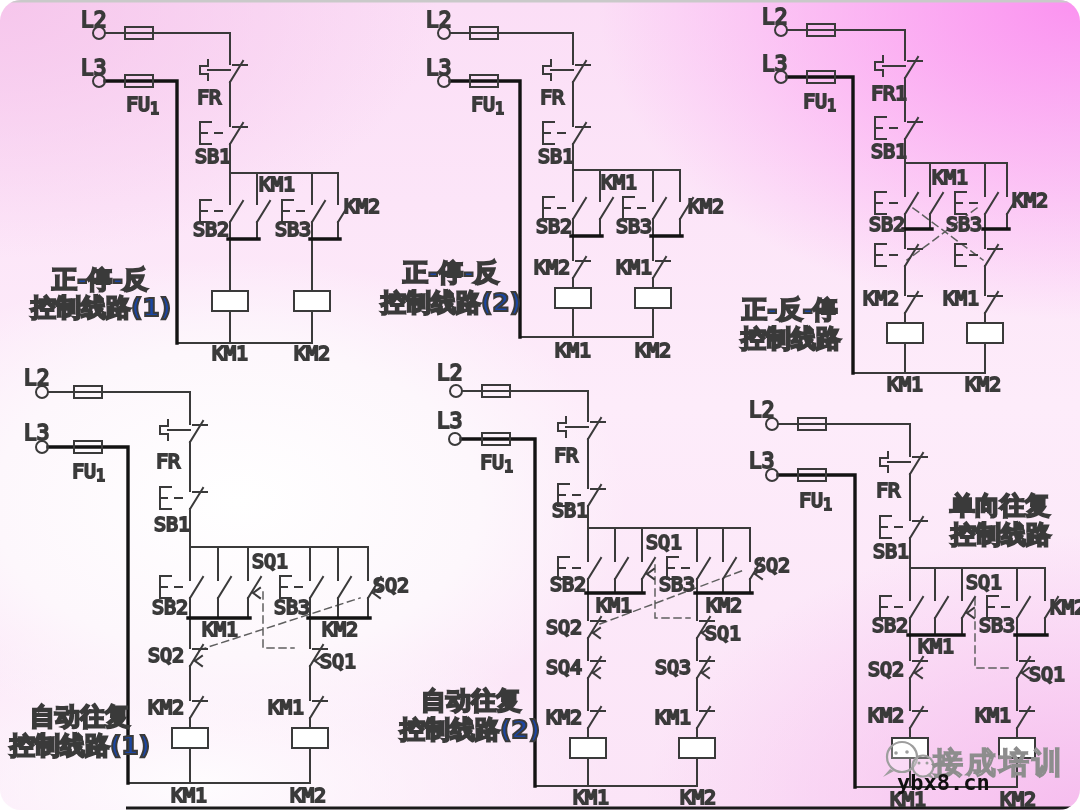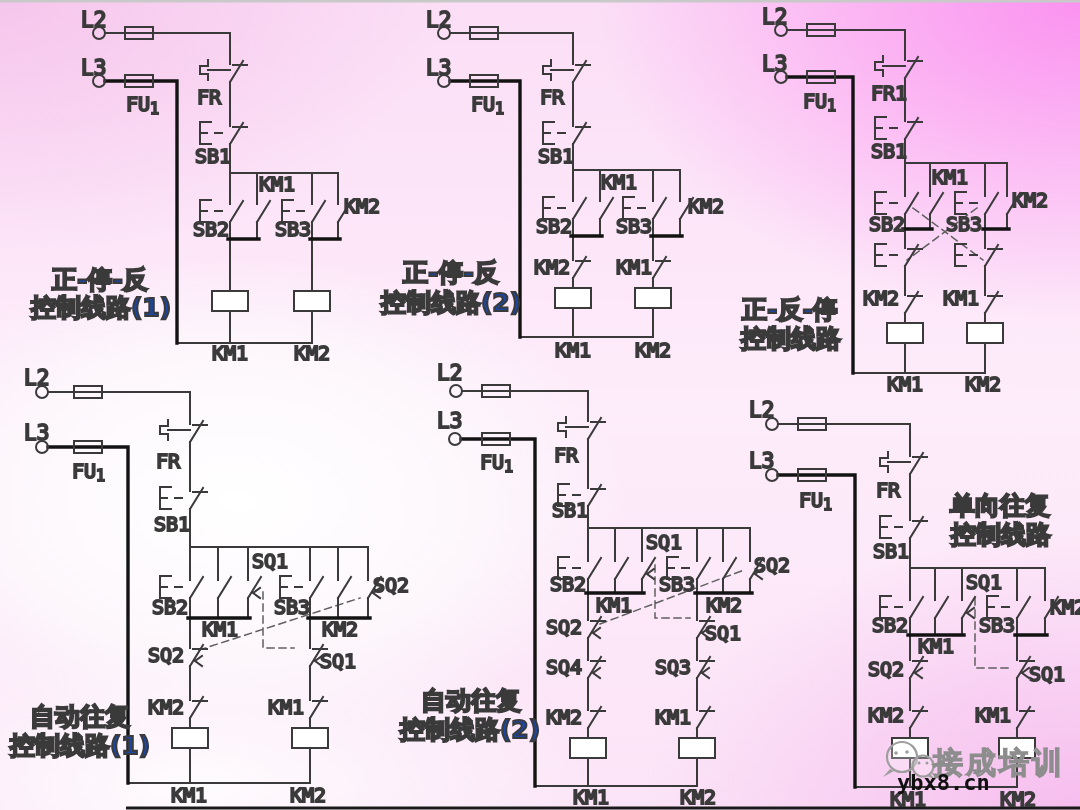--- a/index.html
+++ b/index.html
@@ -6,20 +6,21 @@
   body{width:1080px;height:810px;overflow:hidden;font-family:"DejaVu Sans",sans-serif;}
   .canvas{
     position:relative;width:1080px;height:810px;overflow:hidden;
     background:
       radial-gradient(ellipse 50% 42% at 22% 62%, #ffffff 0%, #fdf7fc 45%, rgba(255,248,253,0) 72%),
       radial-gradient(ellipse 55% 30% at 18% 97%, #fefcfe 0%, rgba(255,252,255,0) 70%),
       radial-gradient(ellipse 62% 55% at 100% 0%, #fb92f0 0%, rgba(251,146,240,0) 72%),
       radial-gradient(ellipse 70% 55% at 0% 0%, #f6c6ec 0%, rgba(246,198,236,0) 58%),
       radial-gradient(ellipse 65% 55% at 100% 100%, #f6bdee 0%, rgba(246,189,238,0) 62%),
       linear-gradient(180deg,#fbdef6 0%,#fdecfa 50%,#fbe4f7 100%);
+    border-radius: 21px;
   }
   svg{position:absolute;left:0;top:0;}
   svg text{user-select:none;}
   .lbl{font-family:"DejaVu Sans Mono","Liberation Mono",monospace;font-size:20px;fill:#2d2d2d;}
   .l23{font-size:21px;}
   .sub{font-size:15px;}
   .ttl{font-family:"DejaVu Sans","Liberation Sans",sans-serif;font-weight:bold;font-size:25px;fill:#1b46a3;text-anchor:middle;}
   .end{text-anchor:end;}
   .w{stroke:#3a3a3a;stroke-width:2;fill:none;stroke-linecap:square;}
   .w use{stroke:#3a3a3a;stroke-width:2;fill:none;}

